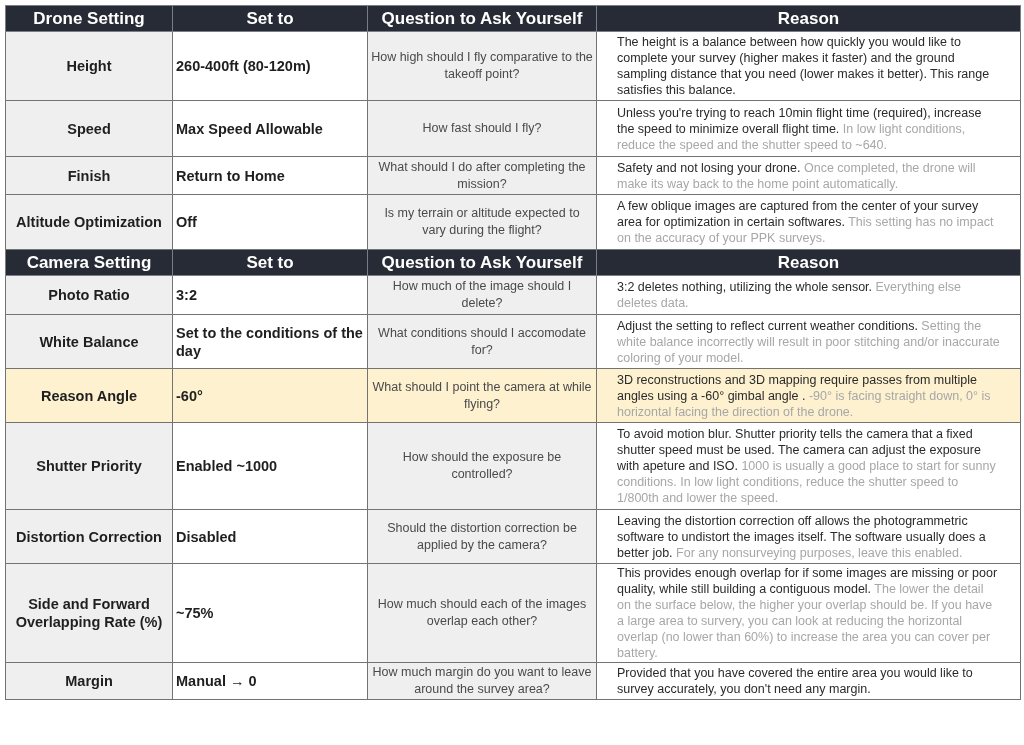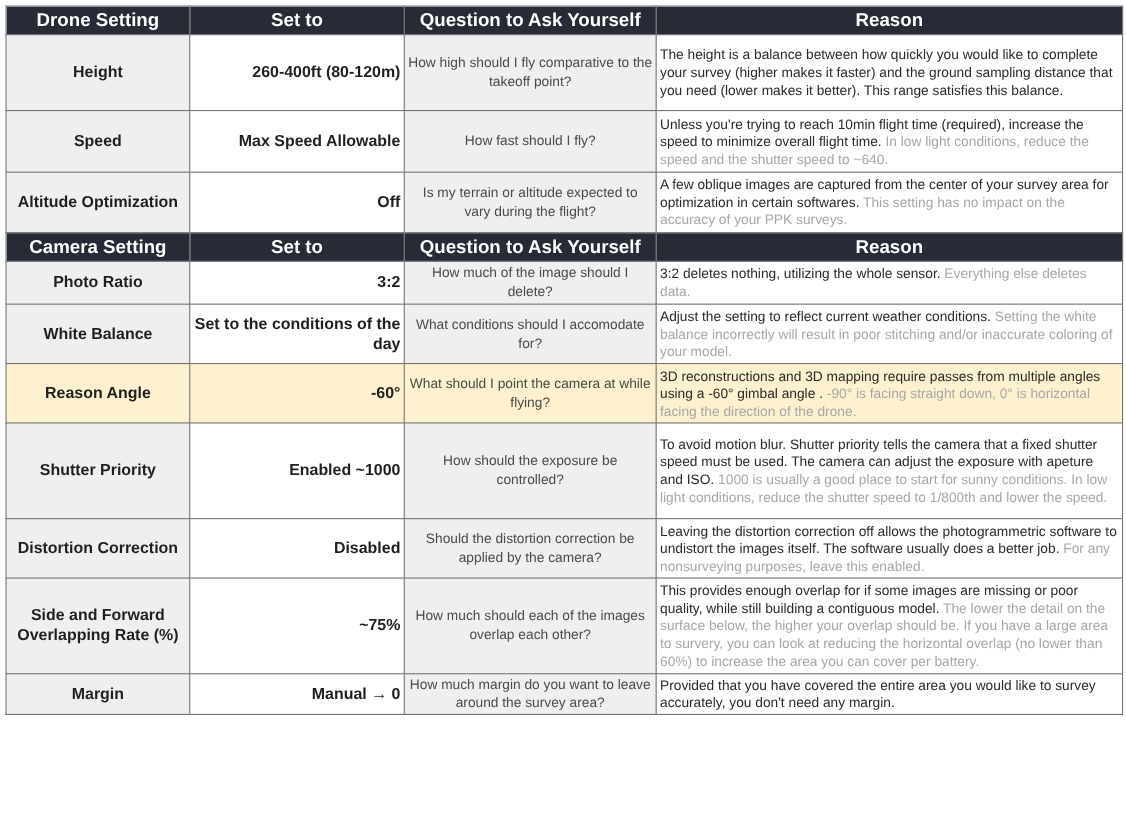--- a/index.html
+++ b/index.html
@@ -9,23 +9,23 @@
     border-collapse: collapse; table-layout: fixed;
     width: 1015px;
   }
   col.c1 { width: 167px; } col.c2 { width: 195px; } col.c3 { width: 229px; } col.c4 { width: 424px; }
   td, th { border: 1px solid #737373; padding: 0 3px; vertical-align: middle; }
   th {
     background: #262b35; color: #ffffff; font-weight: bold; font-size: 17px;
     height: 25px; text-align: center; border-color: #7a7d85; padding: 0 4px; line-height: 22px;
   }
   td.name { background: #efefef; color: #1f1f1f; font-weight: bold; font-size: 14.5px; text-align: center; line-height: 18px; margin-top: 35px; }
-  td.val { background: #ffffff; color: #1f1f1f; font-weight: bold; font-size: 14.5px; text-align: right; line-height: 18px; }
+  td.val { background: #ffffff; color: #1f1f1f; font-weight: bold; font-size: 14.5px; text-align: left; line-height: 18px; }
   td.q { background: #efefef; color: #4a4a4a; font-size: 12.5px; text-align: center; line-height: 17px; }
-  td.r { background: #ffffff; color: #2a2a2a; font-size: 12.5px; text-align: left; line-height: 16px; padding: 1px 3px; }
+  td.r { background: #ffffff; color: #2a2a2a; font-size: 12.5px; text-align: left; line-height: 16px; padding: 1px 20px; }
   td.r .muted { color: #a7a7a7; }
   tr.hl td { background: #fdf1cf; }
   tr.h68 td { height: 66px; } tr.h55 td { height: 53px; } tr.h38 td { height: 36px; }
   tr.h37 td { height: 35px; } tr.h54 td { height: 52px; } tr.h53 td { height: 51px; }
   tr.h86 td { height: 84px; } tr.h36 td { height: 34px; }
 </style>
 </head>
 <body>
 
 <table class="guide">
@@ -47,20 +47,26 @@
       <td class="name">Height</td>
       <td class="val">260-400ft (80-120m)</td>
       <td class="q">How high should I fly comparative to the takeoff point?</td>
       <td class="r"><span>The height is a balance between how quickly you would like to complete your survey (higher makes it faster) and the ground sampling distance that you need (lower makes it better). This range satisfies this balance.</span> <span class="muted"></span></td>
     </tr>
     <tr class="h55">
       <td class="name">Speed</td>
       <td class="val">Max Speed Allowable</td>
       <td class="q">How fast should I fly?</td>
       <td class="r"><span>Unless you're trying to reach 10min flight time (required), increase the speed to minimize overall flight time.</span> <span class="muted">In low light conditions, reduce the speed and the shutter speed to ~640.</span></td>
+    </tr>
+    <tr class="h37">
+      <td class="name">Finish</td>
+      <td class="val">Return to Home</td>
+      <td class="q">What should I do after completing the mission?</td>
+      <td class="r"><span>Safety and not losing your drone.</span> <span class="muted">Once completed, the drone will make its way back to the home point automatically.</span></td>
     </tr>
     <tr class="h54">
       <td class="name">Altitude Optimization</td>
       <td class="val">Off</td>
       <td class="q">Is my terrain or altitude expected to vary during the flight?</td>
       <td class="r"><span>A few oblique images are captured from the center of your survey area for optimization in certain softwares.</span> <span class="muted">This setting has no impact on the accuracy of your PPK surveys.</span></td>
     </tr>
 
     <tr>
       <th>Camera Setting</th>

